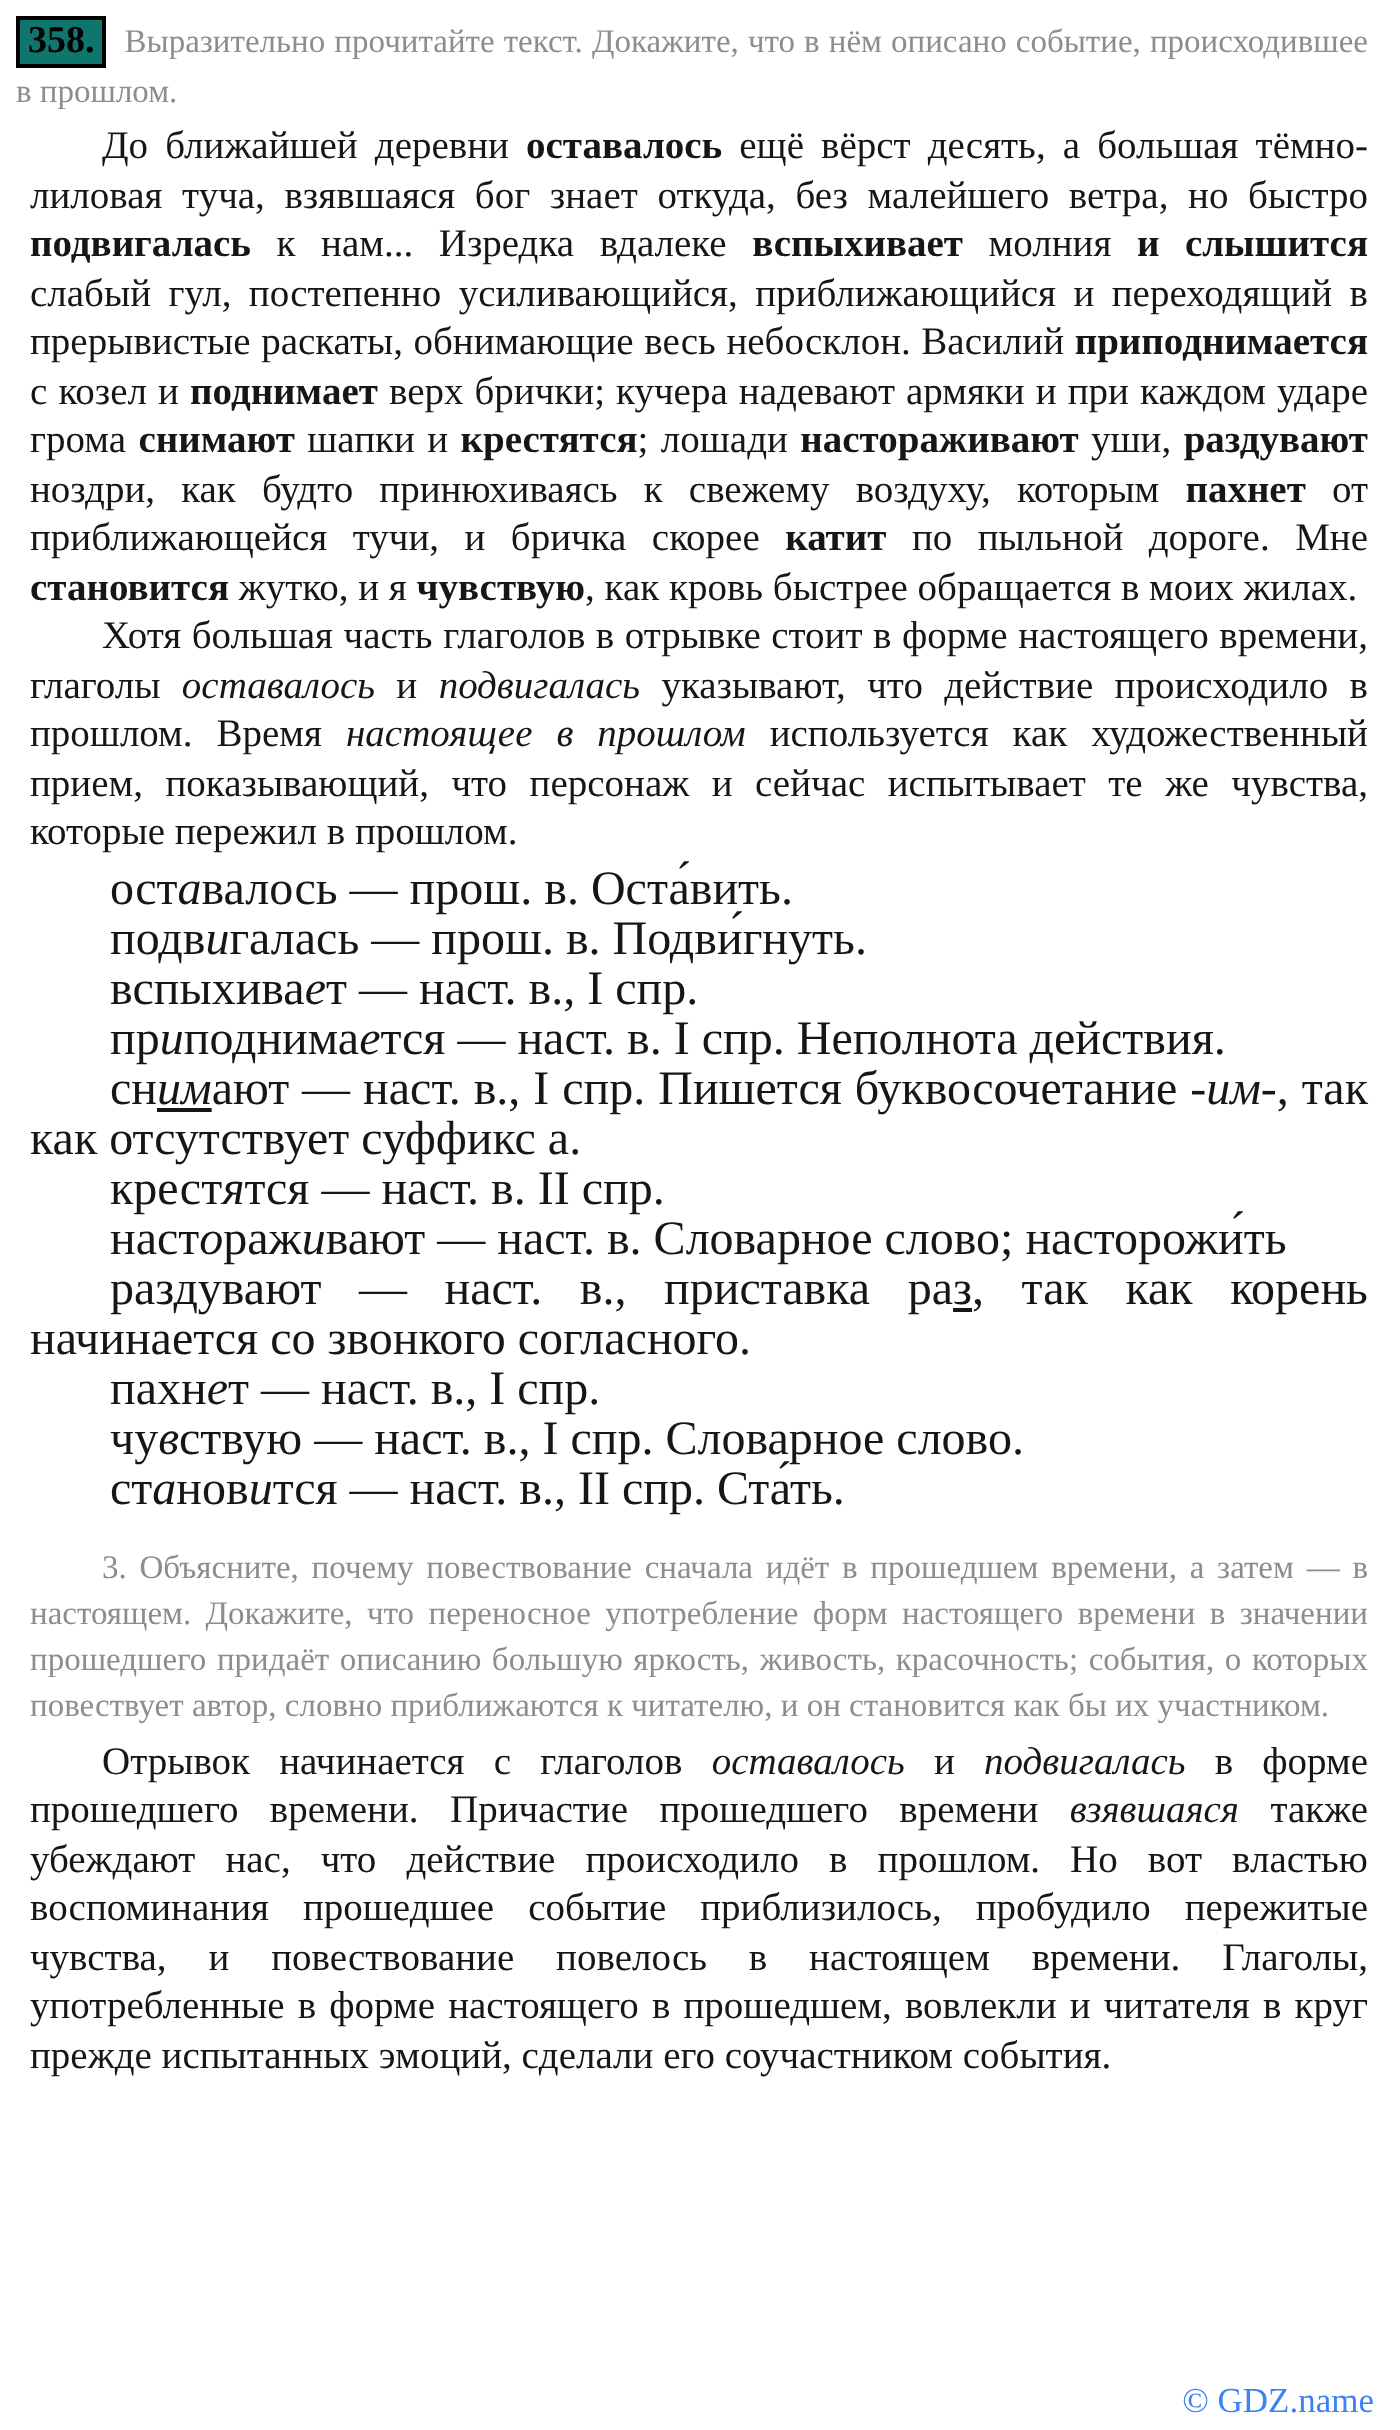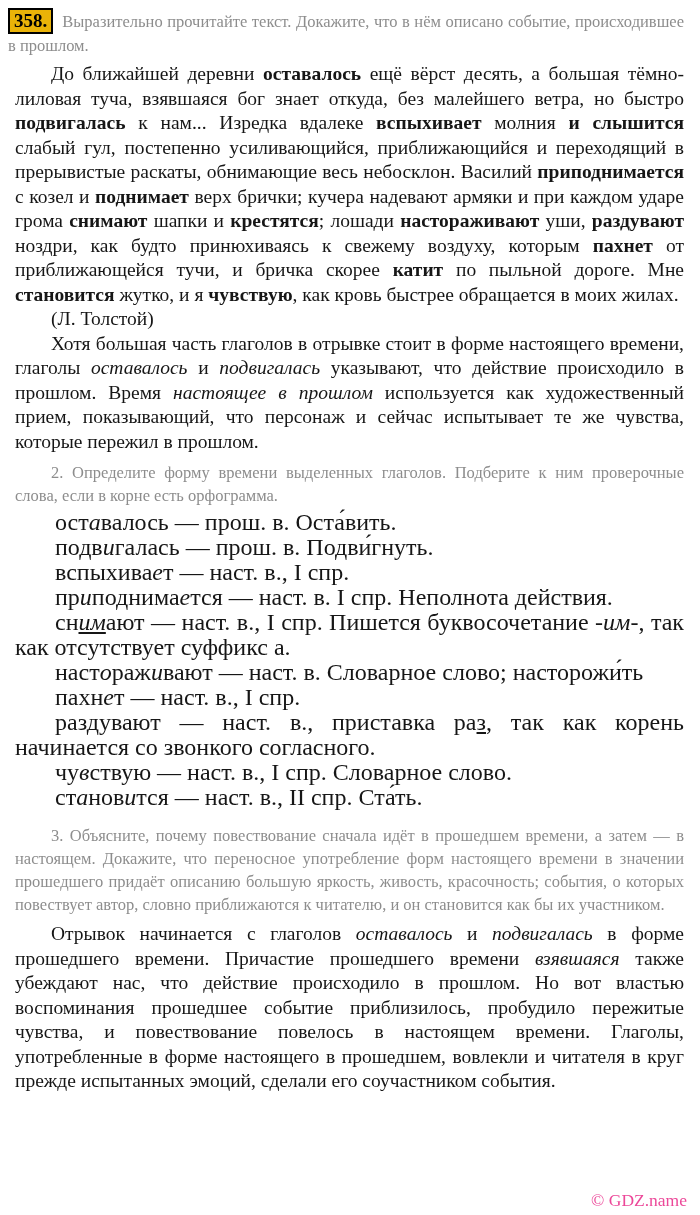--- a/index.html
+++ b/index.html
@@ -23,21 +23,21 @@
 
   .num-box {
     display: inline-block;
     border: 2px solid #000;
     padding: 0 4px 1px 4px;
     margin-right: 9px;
     font-weight: bold;
     font-size: 19px;
     line-height: 21px;
     color: #000;
-    background: #eab308;
+    background: #0f766e;
   }
 
   .body {
     font-size: 19.5px; line-height: 24.5px;
     text-align: justify;
   }
   .indent { text-indent: 36px; }
 
   .attr { text-align: left; }
 
@@ -51,50 +51,49 @@
   .task-3 { margin-top: 14px; margin-bottom: 6px; }
   .task-2 { margin-top: 7px; margin-bottom: 3px; }
 
   .b { font-weight: bold; }
   .i { font-style: italic; }
   .u { text-decoration: underline; text-underline-offset: 2px; }
 
   .watermark {
     position: absolute;
     right: 13px; bottom: 4px;
-    color: #ec4899;
+    color: #3b82f6;
     font-size: 17.5px;
     background: #fff;
     padding-left: 6px;
   }
 </style>
 </head>
 <body>
 
 <div class="page">
 
   <p class="task gray header-task"><span class="num-box">358.</span><span>Выразительно прочитайте текст. Докажите, что в нём описано событие, происходившее в прошлом.</span></p>
 
   <p class="body indent"><span>До ближайшей деревни </span><span class="b">оставалось</span><span> ещё вёрст десять, а большая тёмно-лиловая туча, взявшаяся бог знает откуда, без малейшего ветра, но быстро </span><span class="b">подвигалась</span><span> к нам... Изредка вдалеке </span><span class="b">вспыхивает</span><span> молния </span><span class="b">и слышится</span><span> слабый гул, постепенно усиливающийся, приближающийся и переходящий в прерывистые раскаты, обнимающие весь небосклон. Василий </span><span class="b">приподнимается</span><span> с козел и </span><span class="b">поднимает</span><span> верх брички; кучера надевают армяки и при каждом ударе грома </span><span class="b">снимают</span><span> шапки и </span><span class="b">крестятся</span><span>; лошади </span><span class="b">настораживают</span><span> уши, </span><span class="b">раздувают</span><span> ноздри, как будто принюхиваясь к свежему воздуху, которым </span><span class="b">пахнет</span><span> от приближающейся тучи, и бричка скорее </span><span class="b">катит</span><span> по пыльной дороге. Мне </span><span class="b">становится</span><span> жутко, и я </span><span class="b">чувствую</span><span>, как кровь быстрее обращается в моих жилах.</span></p>
 
-  <p class="body attr indent">(Л. Толстой)</p>
 
   <p class="body indent"><span>Хотя большая часть глаголов в отрывке стоит в форме настоящего времени, глаголы </span><span class="i">оставалось</span><span> и </span><span class="i">подвигалась</span><span> указывают, что действие происходило в прошлом. Время </span><span class="i">настоящее в прошлом</span><span> используется как художественный прием, показывающий, что персонаж и сейчас испытывает те же чувства, которые пережил в прошлом.</span></p>
 
-  <p class="task gray indent task-2">2. Определите форму времени выделенных глаголов. Подберите к ним проверочные слова, если в корне есть орфограмма.</p>
 
   <div class="verb-list">
     <p><span>ост</span><span class="i">а</span><span>валось — прош. в. Оста́вить.</span></p>
     <p><span>подв</span><span class="i">и</span><span>галась — прош. в. Подви́гнуть.</span></p>
     <p><span>вспыхива</span><span class="i">е</span><span>т — наст. в., I спр.</span></p>
     <p><span>пр</span><span class="i">и</span><span>поднима</span><span class="i">е</span><span>тся — наст. в. I спр. Неполнота действия.</span></p>
     <p><span>сн</span><span class="i u">им</span><span>ают — наст. в., I спр. Пишется буквосочетание -</span><span class="i">им</span><span>-, так как отсутствует суффикс а.</span></p>
+    <p><span>крест</span><span class="i">я</span><span>тся — наст. в. II спр.</span></p>
     <p><span>наст</span><span class="i">о</span><span>раж</span><span class="i">и</span><span>вают — наст. в. Словарное слово; насторожи́ть</span></p>
+    <p><span>раздувают — наст. в., приставка ра</span><span class="u">з</span><span>, так как корень начинается со звонкого согласного.</span></p>
     <p><span>пахн</span><span class="i">е</span><span>т — наст. в., I спр.</span></p>
-    <p><span>раздувают — наст. в., приставка ра</span><span class="u">з</span><span>, так как корень начинается со звонкого согласного.</span></p>
     <p><span>чу</span><span class="i">в</span><span>ствую — наст. в., I спр. Словарное слово.</span></p>
     <p><span>ст</span><span class="i">а</span><span>нов</span><span class="i">и</span><span>тся — наст. в., II спр. Ста́ть.</span></p>
   </div>
 
   <p class="task gray indent task-3">3. Объясните, почему повествование сначала идёт в прошедшем времени, а затем — в настоящем. Докажите, что переносное употребление форм настоящего времени в значении прошедшего придаёт описанию большую яркость, живость, красочность; события, о которых повествует автор, словно приближаются к читателю, и он становится как бы их участником.</p>
 
   <p class="body indent"><span>Отрывок начинается с глаголов </span><span class="i">оставалось</span><span> и </span><span class="i">подвигалась</span><span> в форме прошедшего времени. Причастие прошедшего времени </span><span class="i">взявшаяся</span><span> также убеждают нас, что действие происходило в прошлом. Но вот властью воспоминания прошедшее событие приблизилось, пробудило пережитые чувства, и повествование повелось в настоящем времени. Глаголы, употребленные в форме настоящего в прошедшем, вовлекли и читателя в круг прежде испытанных эмоций, сделали его соучастником события.</span></p>
 
 </div>
 

